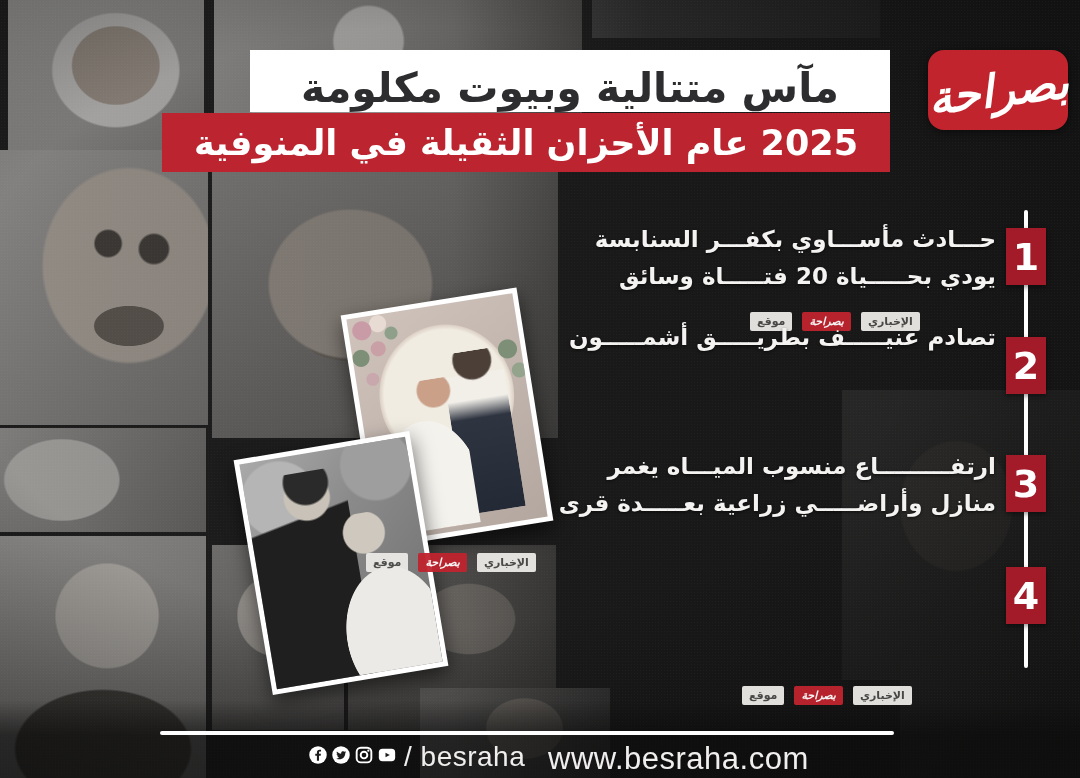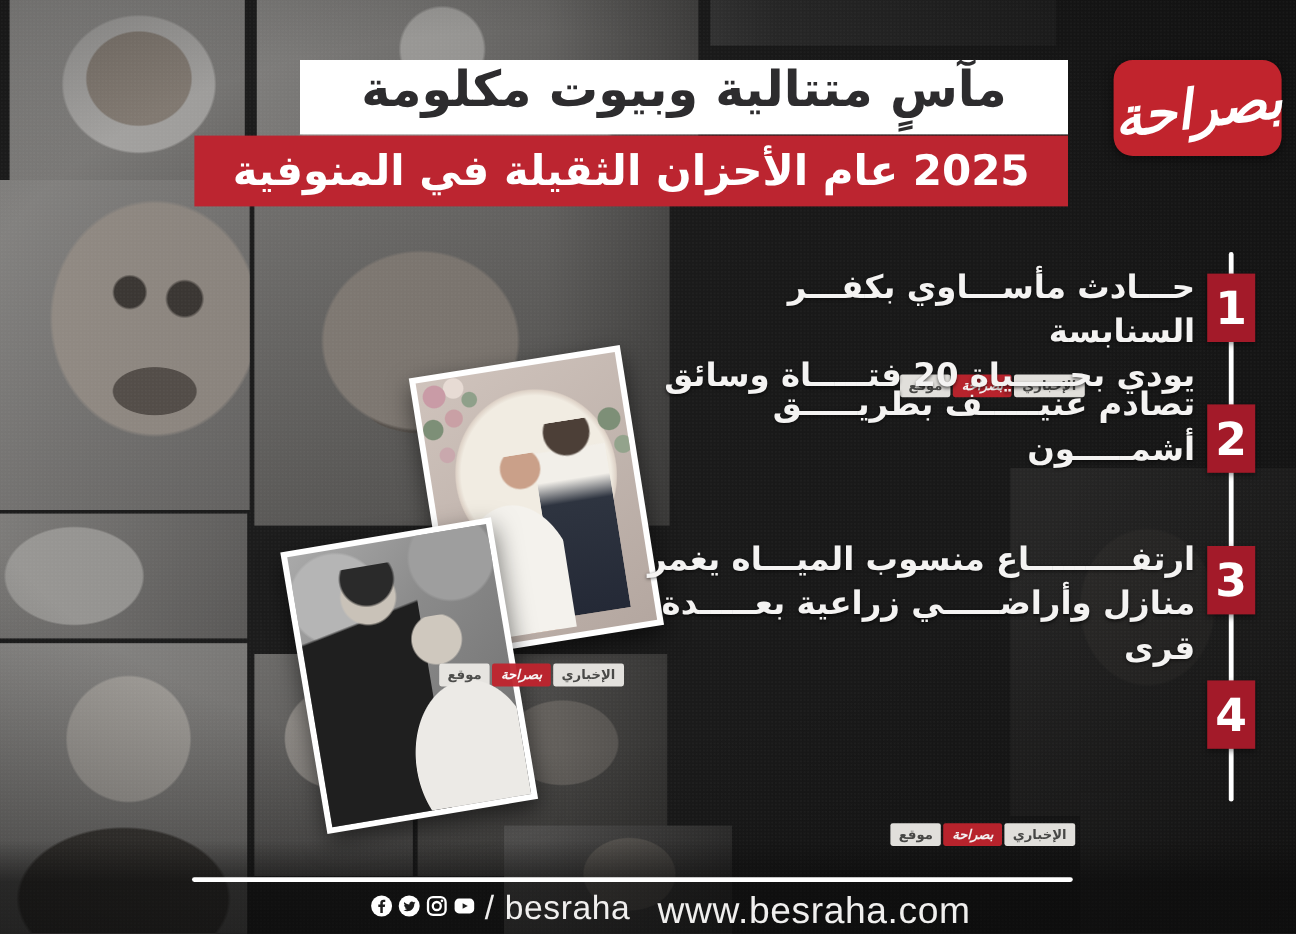--- a/index.html
+++ b/index.html
@@ -9,31 +9,31 @@
   
   .t{position:absolute;}
   .ov{position:absolute;inset:0;pointer-events:none;}
   .ov-right{background:linear-gradient(90deg,rgba(28,28,28,.30) 0%,rgba(28,28,28,.42) 42%,rgba(24,24,24,.78) 60%,rgba(22,22,22,.85) 100%);}
   .ov-vignette{background:radial-gradient(ellipse 80% 70% at 40% 42%,transparent 55%,rgba(12,12,12,.55) 100%);}
   .ov-noise{background-image:radial-gradient(rgba(255,255,255,.05) .8px,transparent 1px);background-size:3px 3px;opacity:.55;}
   .ov-footer{top:700px;height:78px;left:0;width:1080px;position:absolute;
              background:linear-gradient(rgba(10,10,10,0),rgba(10,10,10,.55) 45%);}
   
   .banner-white{left:250px;top:50px;width:640px;height:62px;background:#ffffff;direction:rtl;
-    display:flex;align-items:flex-start;justify-content:center;font-size:41px;font-weight:800;color:#2d2c2e;z-index:50;}
+    display:flex;align-items:flex-end;justify-content:center;font-size:41px;font-weight:800;color:#2d2c2e;z-index:50;}
   .banner-red{left:162px;top:113px;width:728px;height:59px;direction:rtl;
     display:flex;align-items:center;justify-content:center;font-size:35px;font-weight:800;color:#fff;z-index:50;}
   .logo{left:928px;top:50px;width:140px;height:80px;border-radius:16px;display:flex;align-items:center;justify-content:center;z-index:50;box-shadow:0 2px 8px rgba(0,0,0,.5);}
   .logo span{font-size:45px;font-weight:800;font-style:italic;color:#fff;transform:rotate(-7deg);}
   
   .numline{left:1024px;top:210px;width:4px;height:458px;background:#ffffff;z-index:55;border-radius:2px;}
   .num{left:1006px;width:40px;height:57px;display:flex;align-items:center;justify-content:center;
        color:#fff;font-size:38px;font-weight:800;z-index:56;box-shadow:0 2px 5px rgba(0,0,0,.45);}
   .item{right:84px;width:462px;direction:rtl;text-align:right;color:#f4f3f2;font-weight:700;
-        font-size:27px;line-height:37px;z-index:56;text-shadow:0 1px 3px rgba(0,0,0,.6);}
+        font-size:23px;line-height:37px;z-index:56;text-shadow:0 1px 3px rgba(0,0,0,.6);}
   
   .photo{position:absolute;background:#fff;padding:5px;box-shadow:0 8px 20px rgba(0,0,0,.55);}
   .photo .inner{position:relative;width:100%;height:100%;overflow:hidden;}
   .pa{left:358px;top:300px;width:168px;height:226px;transform:rotate(-9deg);z-index:30;}
   .pa .inner{background:
      radial-gradient(circle at 8% 6%,#c99ba6 0 9px,transparent 10px),
      radial-gradient(circle at 18% 4%,#e7dbd4 0 8px,transparent 9px),
      radial-gradient(circle at 5% 18%,#7d8f77 0 8px,transparent 9px),
      radial-gradient(circle at 16% 15%,#c9a0a5 0 7px,transparent 8px),
      radial-gradient(circle at 25% 9%,#8fa08a 0 6px,transparent 7px),
@@ -55,21 +55,21 @@
      radial-gradient(circle at 80% 10%,#9e9e9e 0 14%,transparent 15%),
      linear-gradient(135deg,#a9a9a9,#8a8a8a 40%,#6d6d6d);}
   .pb-groom{position:absolute;left:-4%;top:8%;width:64%;height:94%;
      background:radial-gradient(circle at 64% 5%,#2a2a2a 0 10%,transparent 11%),
      radial-gradient(circle at 63% 12%,#c9c2b8 0 11%,transparent 12%),
      linear-gradient(168deg,transparent 24%,#1f1f1f 25%);}
   .pb-bride{position:absolute;right:0;top:30%;width:54%;height:72%;
      background:radial-gradient(circle at 38% 12%,#cfc8be 0 13%,transparent 14%),
      radial-gradient(ellipse 82% 62% at 55% 76%,#eceae6 0 66%,transparent 67%);}
   
-  .wm{position:absolute;display:flex;direction:ltr;gap:2px;font-size:11px;font-weight:700;z-index:40;opacity:.95;}
+  .wm{position:absolute;display:flex;direction:ltr;gap:10px;font-size:11px;font-weight:700;z-index:40;opacity:.95;}
   .wm span{padding:3px 7px;border-radius:2px;white-space:nowrap;}
   .wm .w{background:#eceae6;color:#4a4a48;}
   .wm .r{color:#fff;font-style:italic;}
   
   .footer-line{left:160px;top:731px;width:734px;height:4px;background:#fff;border-radius:2px;z-index:60;}
   .social{left:308px;top:745px;display:flex;gap:3px;z-index:60;}
   .social svg{width:20px;height:20px;display:block;}
   .handle{left:404px;top:741px;font-size:28px;color:#f0efee;z-index:60;font-family:"Liberation Sans",sans-serif;letter-spacing:.5px;}
   .url{left:548px;top:741px;font-size:31px;color:#f0efee;z-index:60;font-family:Liberation Sans, sans-serif;letter-spacing:.5px;}
 </style>

